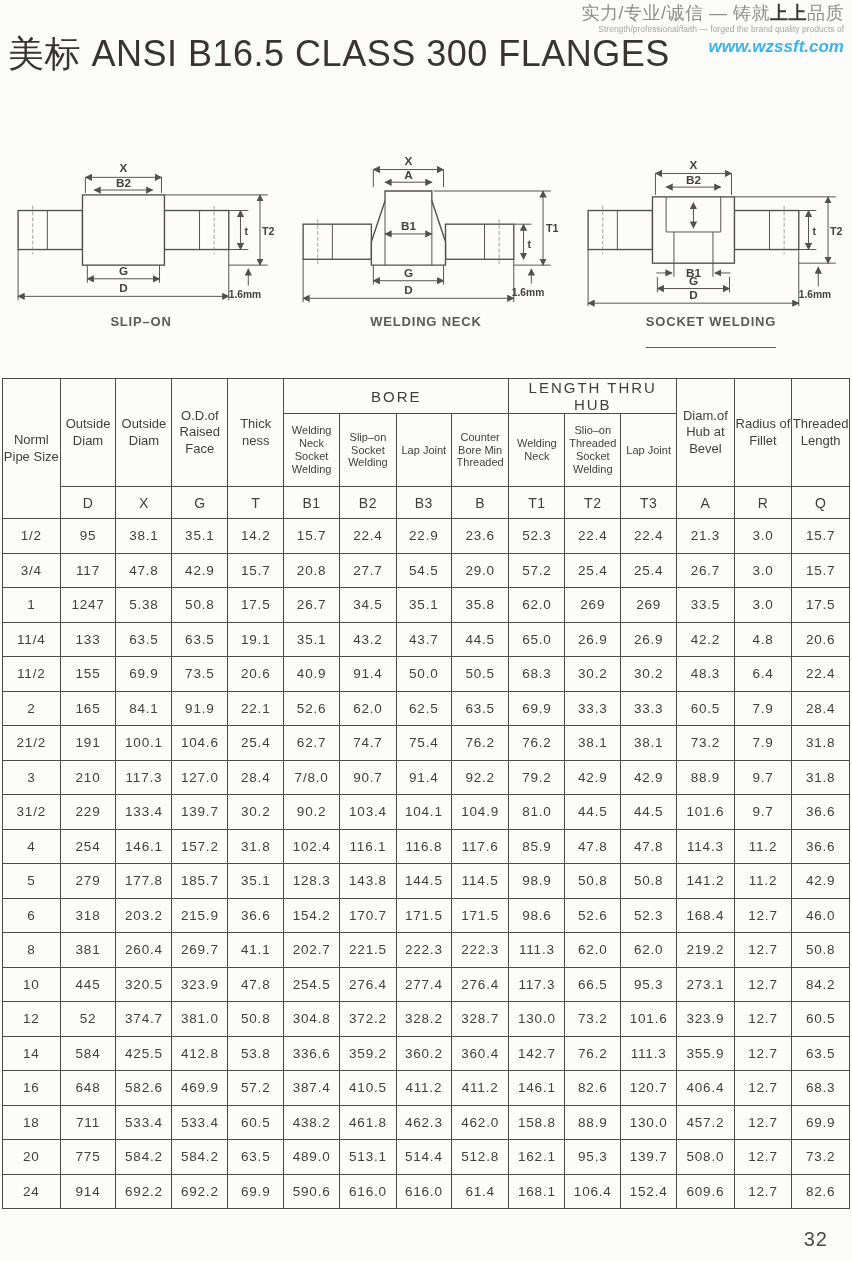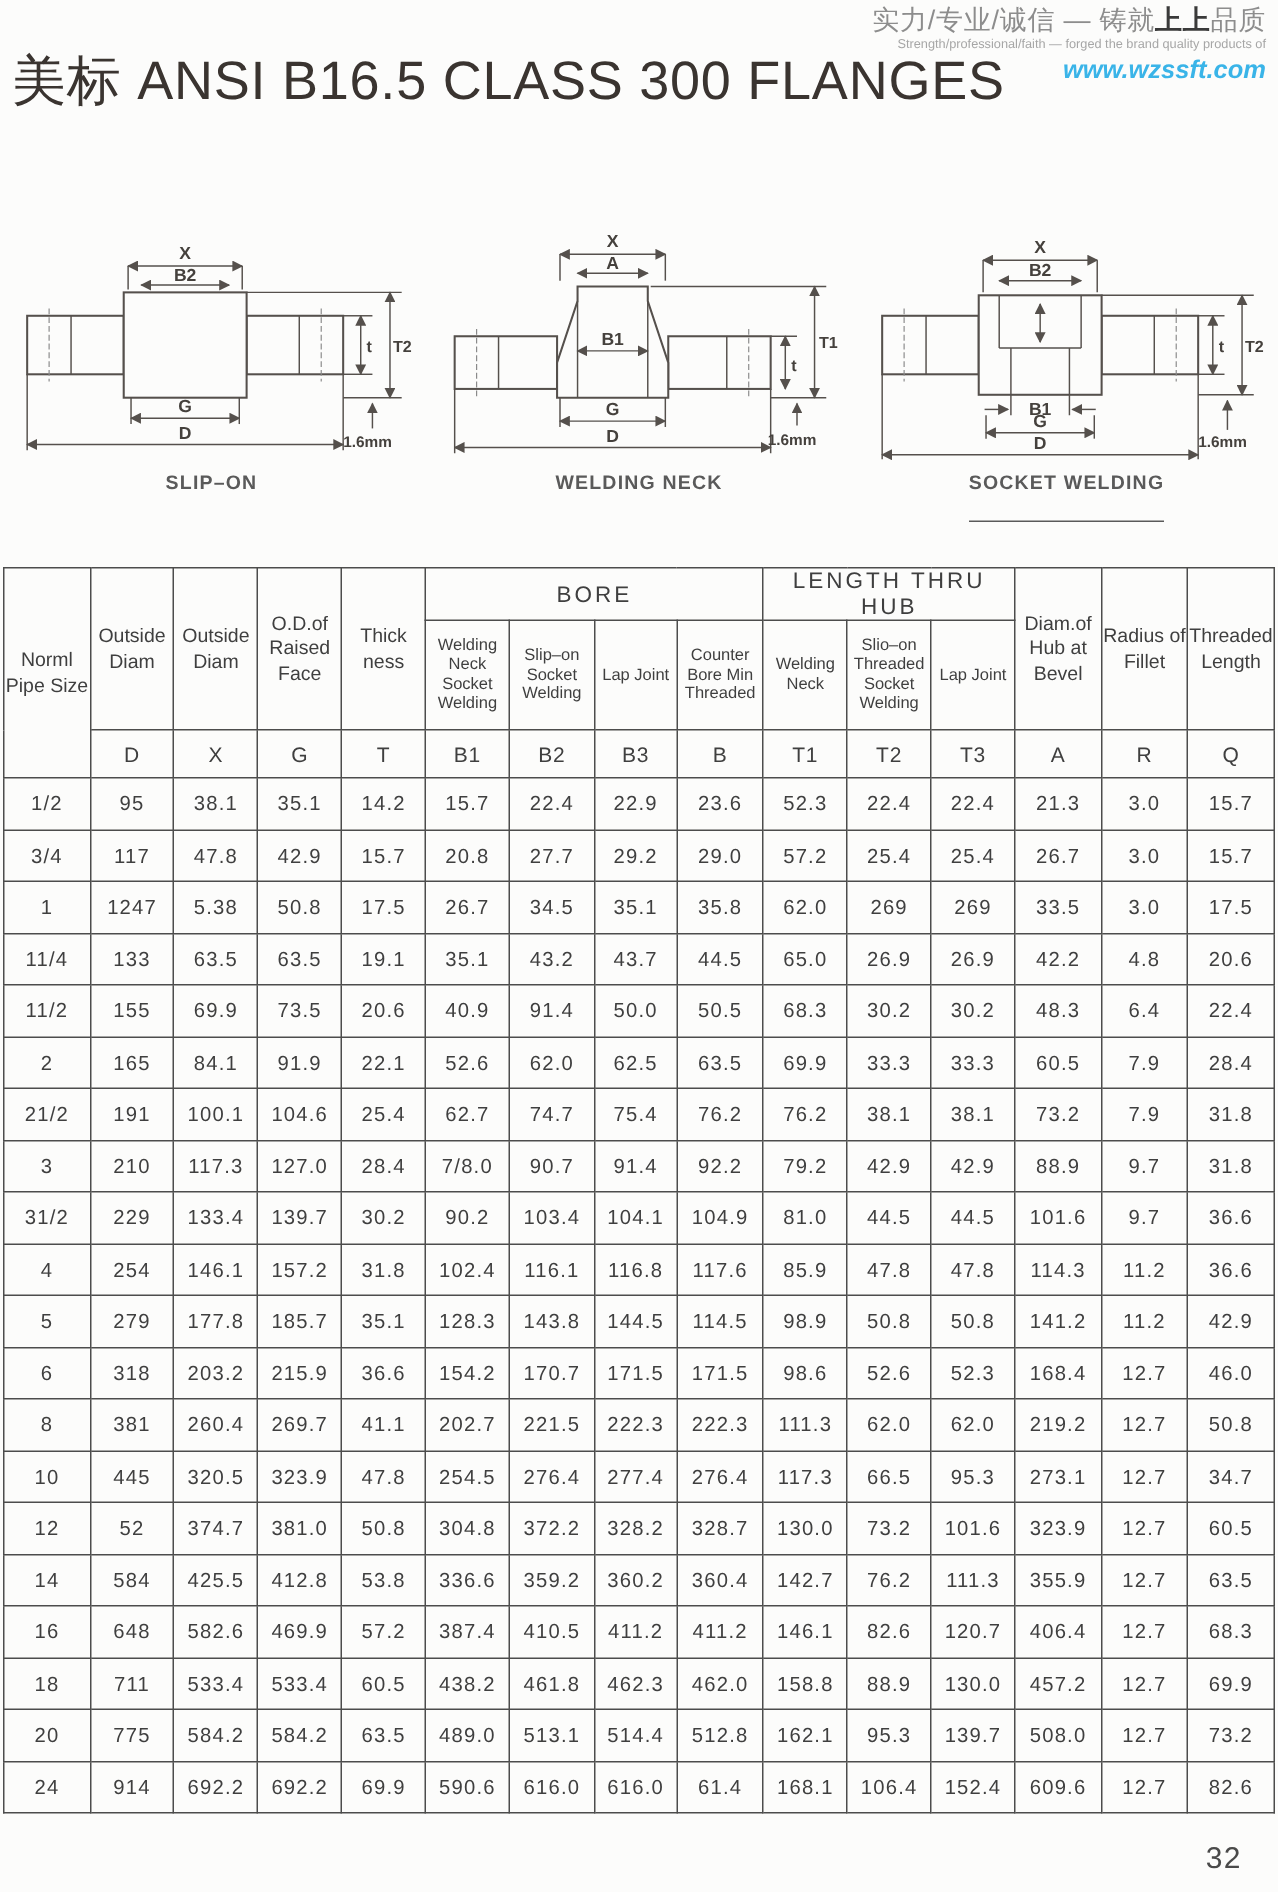--- a/index.html
+++ b/index.html
@@ -301,21 +301,21 @@
           <td>15.7</td>
         </tr>
         <tr>
           <td>3/4</td>
           <td>117</td>
           <td>47.8</td>
           <td>42.9</td>
           <td>15.7</td>
           <td>20.8</td>
           <td>27.7</td>
-          <td>29.2</td>
+          <td>54.5</td>
           <td>29.0</td>
           <td>57.2</td>
           <td>25.4</td>
           <td>25.4</td>
           <td>26.7</td>
           <td>3.0</td>
           <td>15.7</td>
         </tr>
         <tr>
           <td>1</td>
@@ -512,21 +512,21 @@
           <td>47.8</td>
           <td>254.5</td>
           <td>276.4</td>
           <td>277.4</td>
           <td>276.4</td>
           <td>117.3</td>
           <td>66.5</td>
           <td>95.3</td>
           <td>273.1</td>
           <td>12.7</td>
-          <td>34.7</td>
+          <td>84.2</td>
         </tr>
         <tr>
           <td>12</td>
           <td>52</td>
           <td>374.7</td>
           <td>381.0</td>
           <td>50.8</td>
           <td>304.8</td>
           <td>372.2</td>
           <td>328.2</td>

